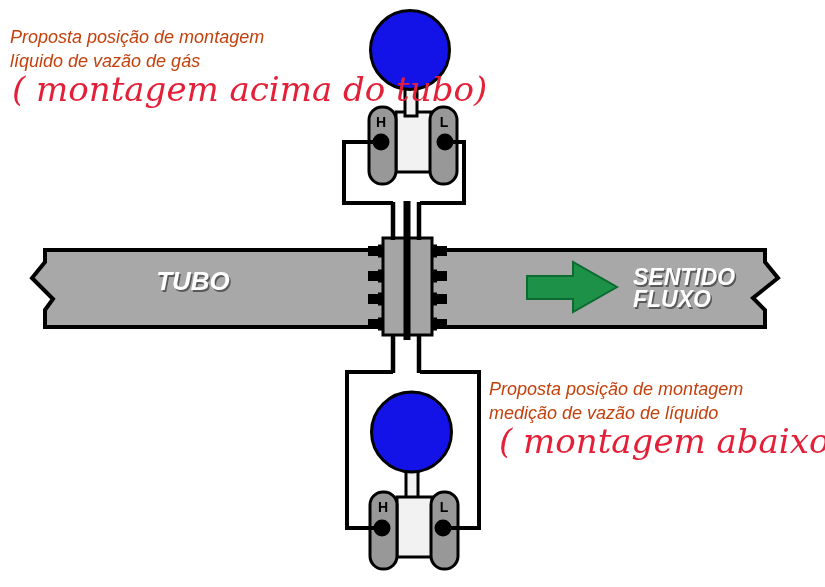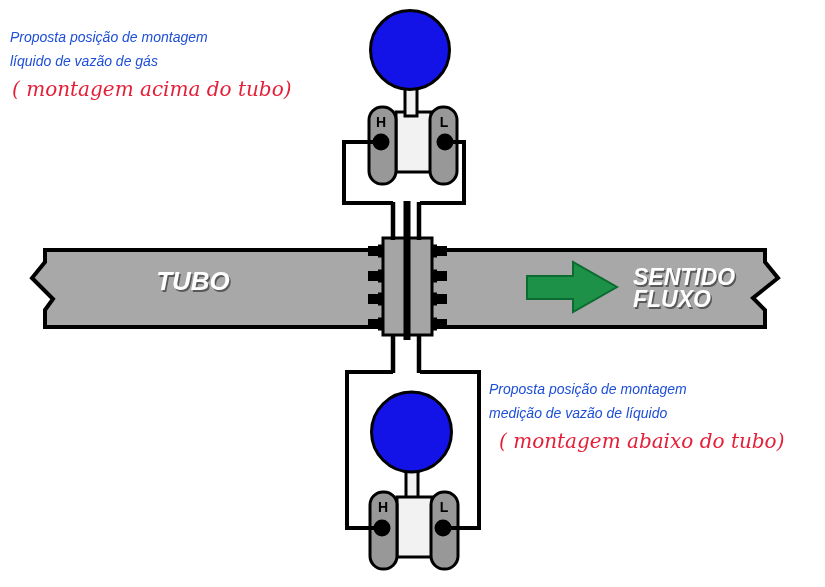--- a/index.html
+++ b/index.html
@@ -3,25 +3,25 @@
 <meta charset="utf-8">
 <style>
   html,body { margin:0; padding:0; background:#ffffff; }
   .canvas {
     position:relative; width:825px; height:587px; background:#ffffff;
     overflow:hidden; font-family:"Liberation Sans", sans-serif;
   }
   .diagram { position:absolute; left:0; top:0; }
   .annotation { position:absolute; font-style:italic; }
   .annotation .orange {
-    color:#1d4ed8; font-size:14px; line-height:24px; white-space:nowrap;
+    color:#c2410c; font-size:18px; line-height:24px; white-space:nowrap;
     font-family:"Liberation Sans", sans-serif;
   }
   .annotation .red-note {
-    color:#E41F38; font-size:20px; line-height:30px; white-space:nowrap;
+    color:#E41F38; font-size:34px; line-height:30px; white-space:nowrap;
     font-family:"DejaVu Serif", serif; font-style:italic; margin-top:1px;
   }
   .pipe-label-text {
     font-size:26px; font-weight:bold; font-style:italic;
     font-family:"Liberation Sans", sans-serif;
   }
   .flow-label-text {
     font-size:23px; font-weight:bold; font-style:italic;
     font-family:"Liberation Sans", sans-serif;
   }

